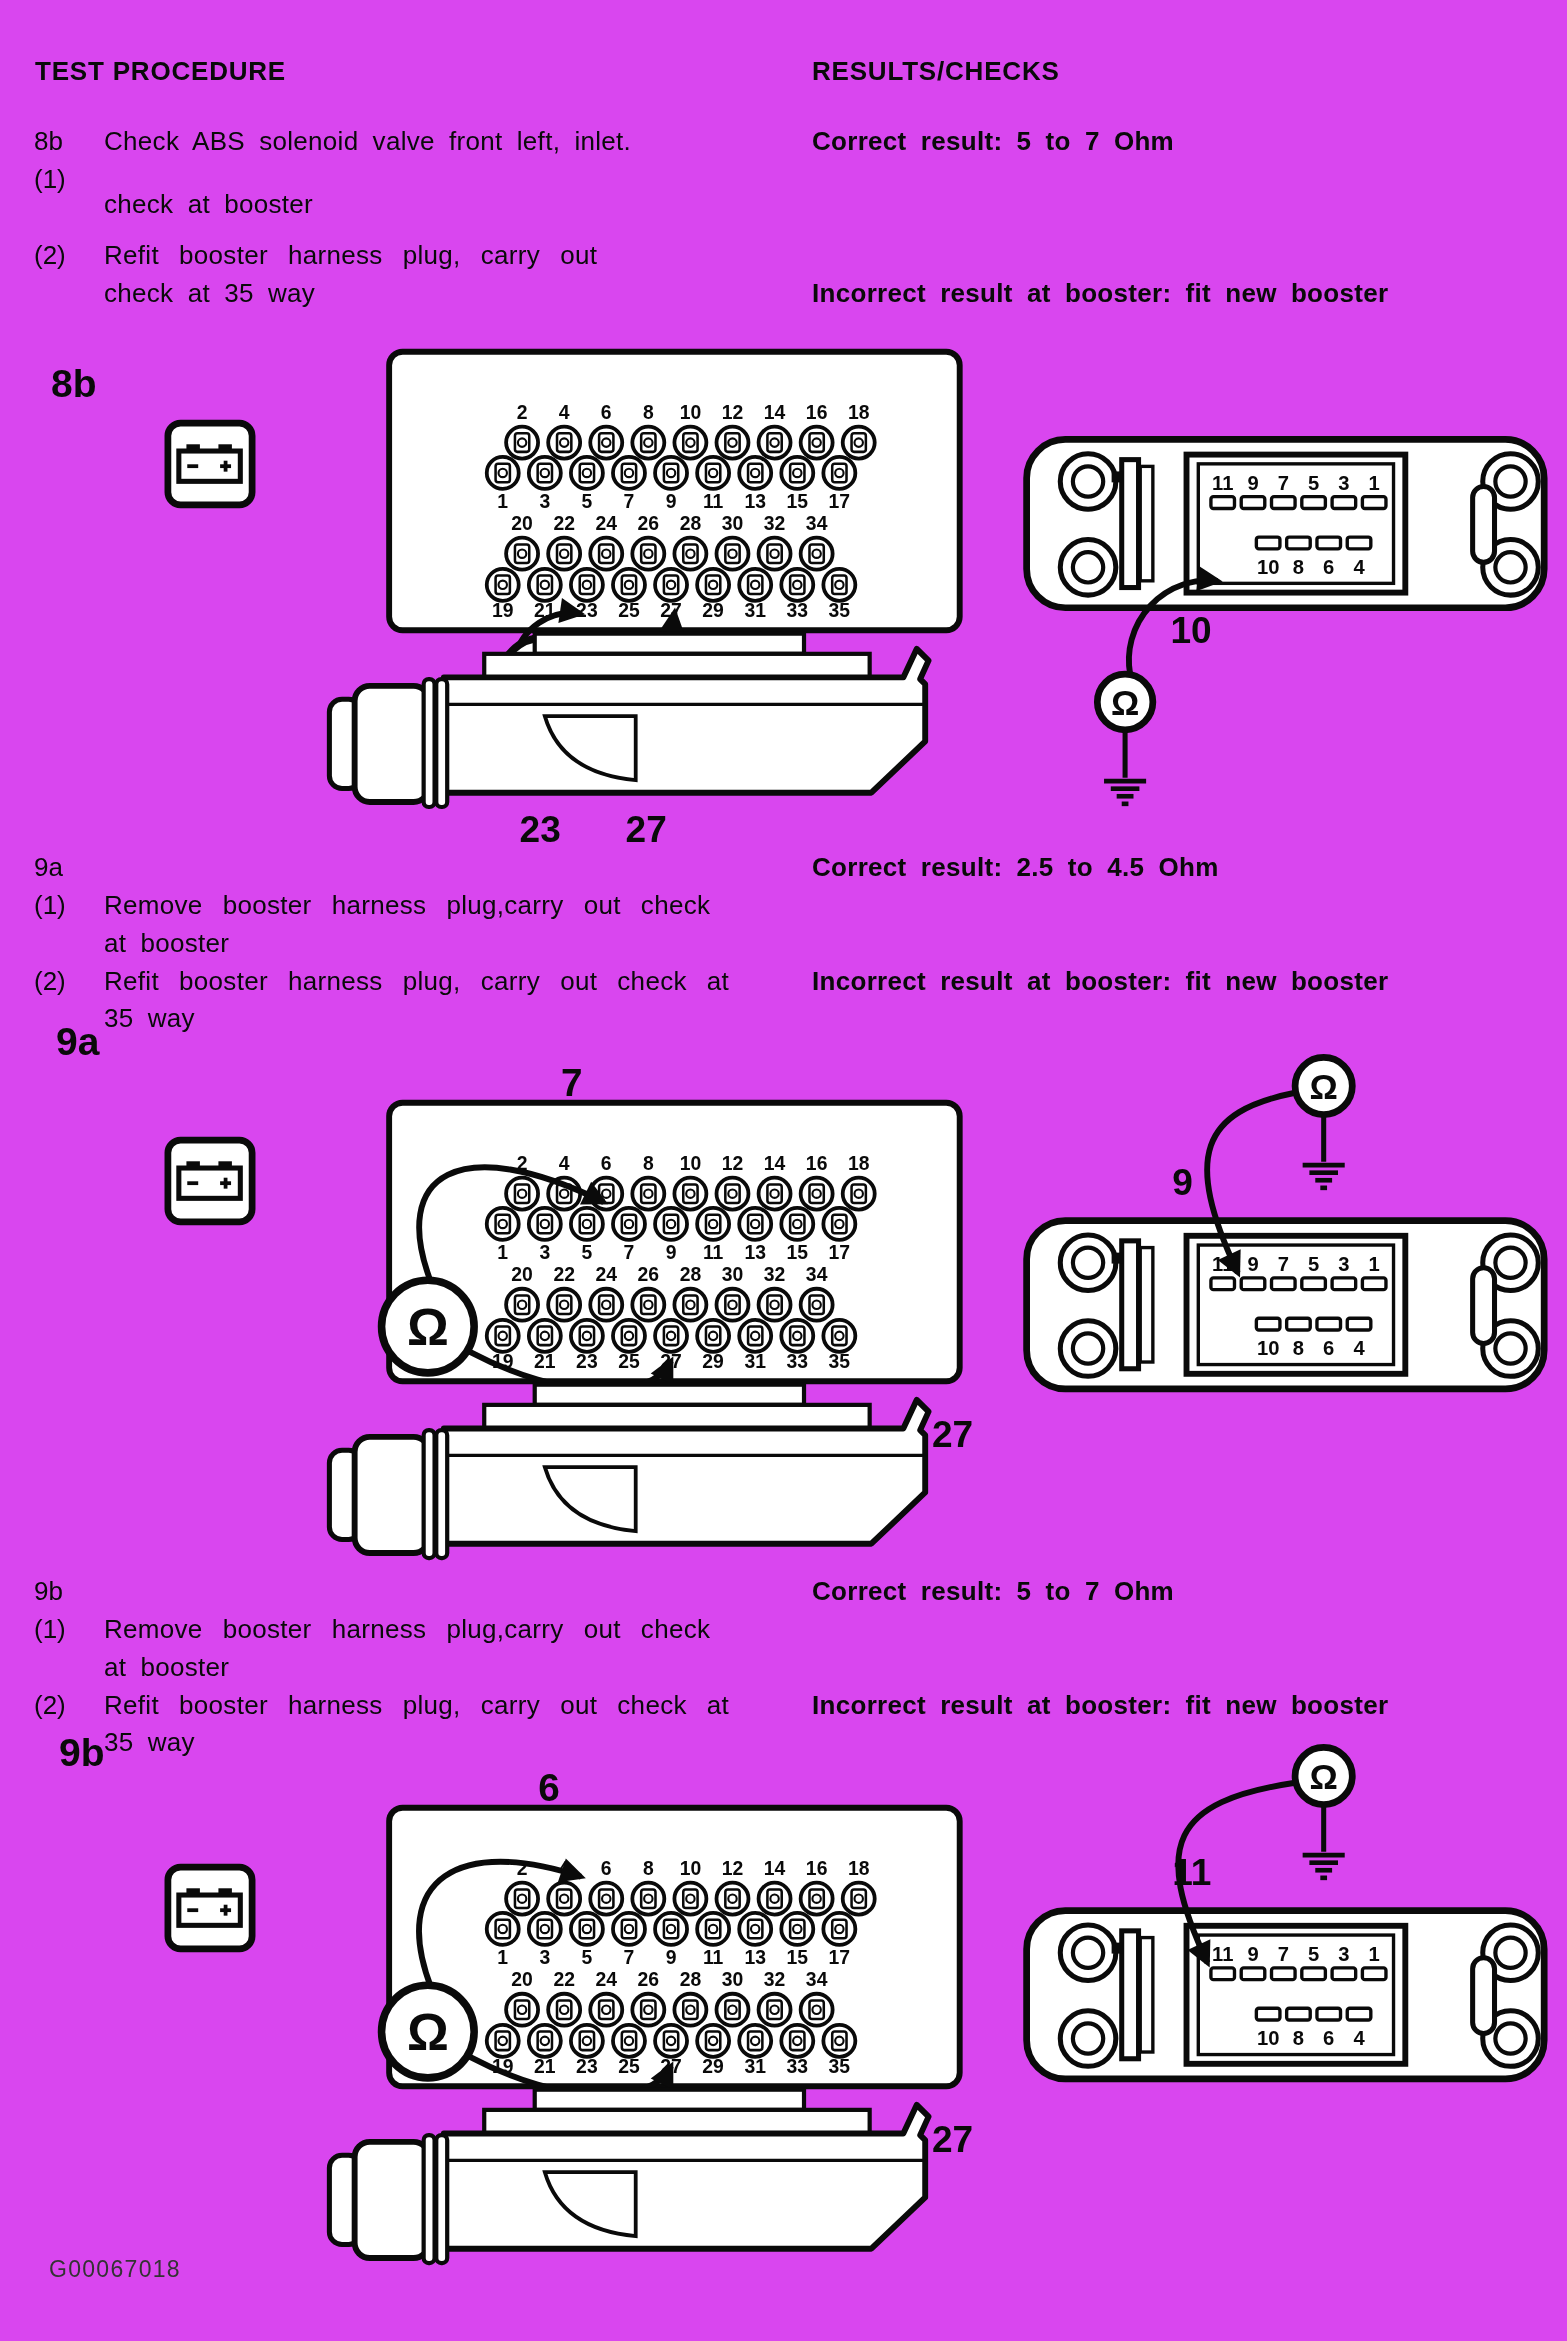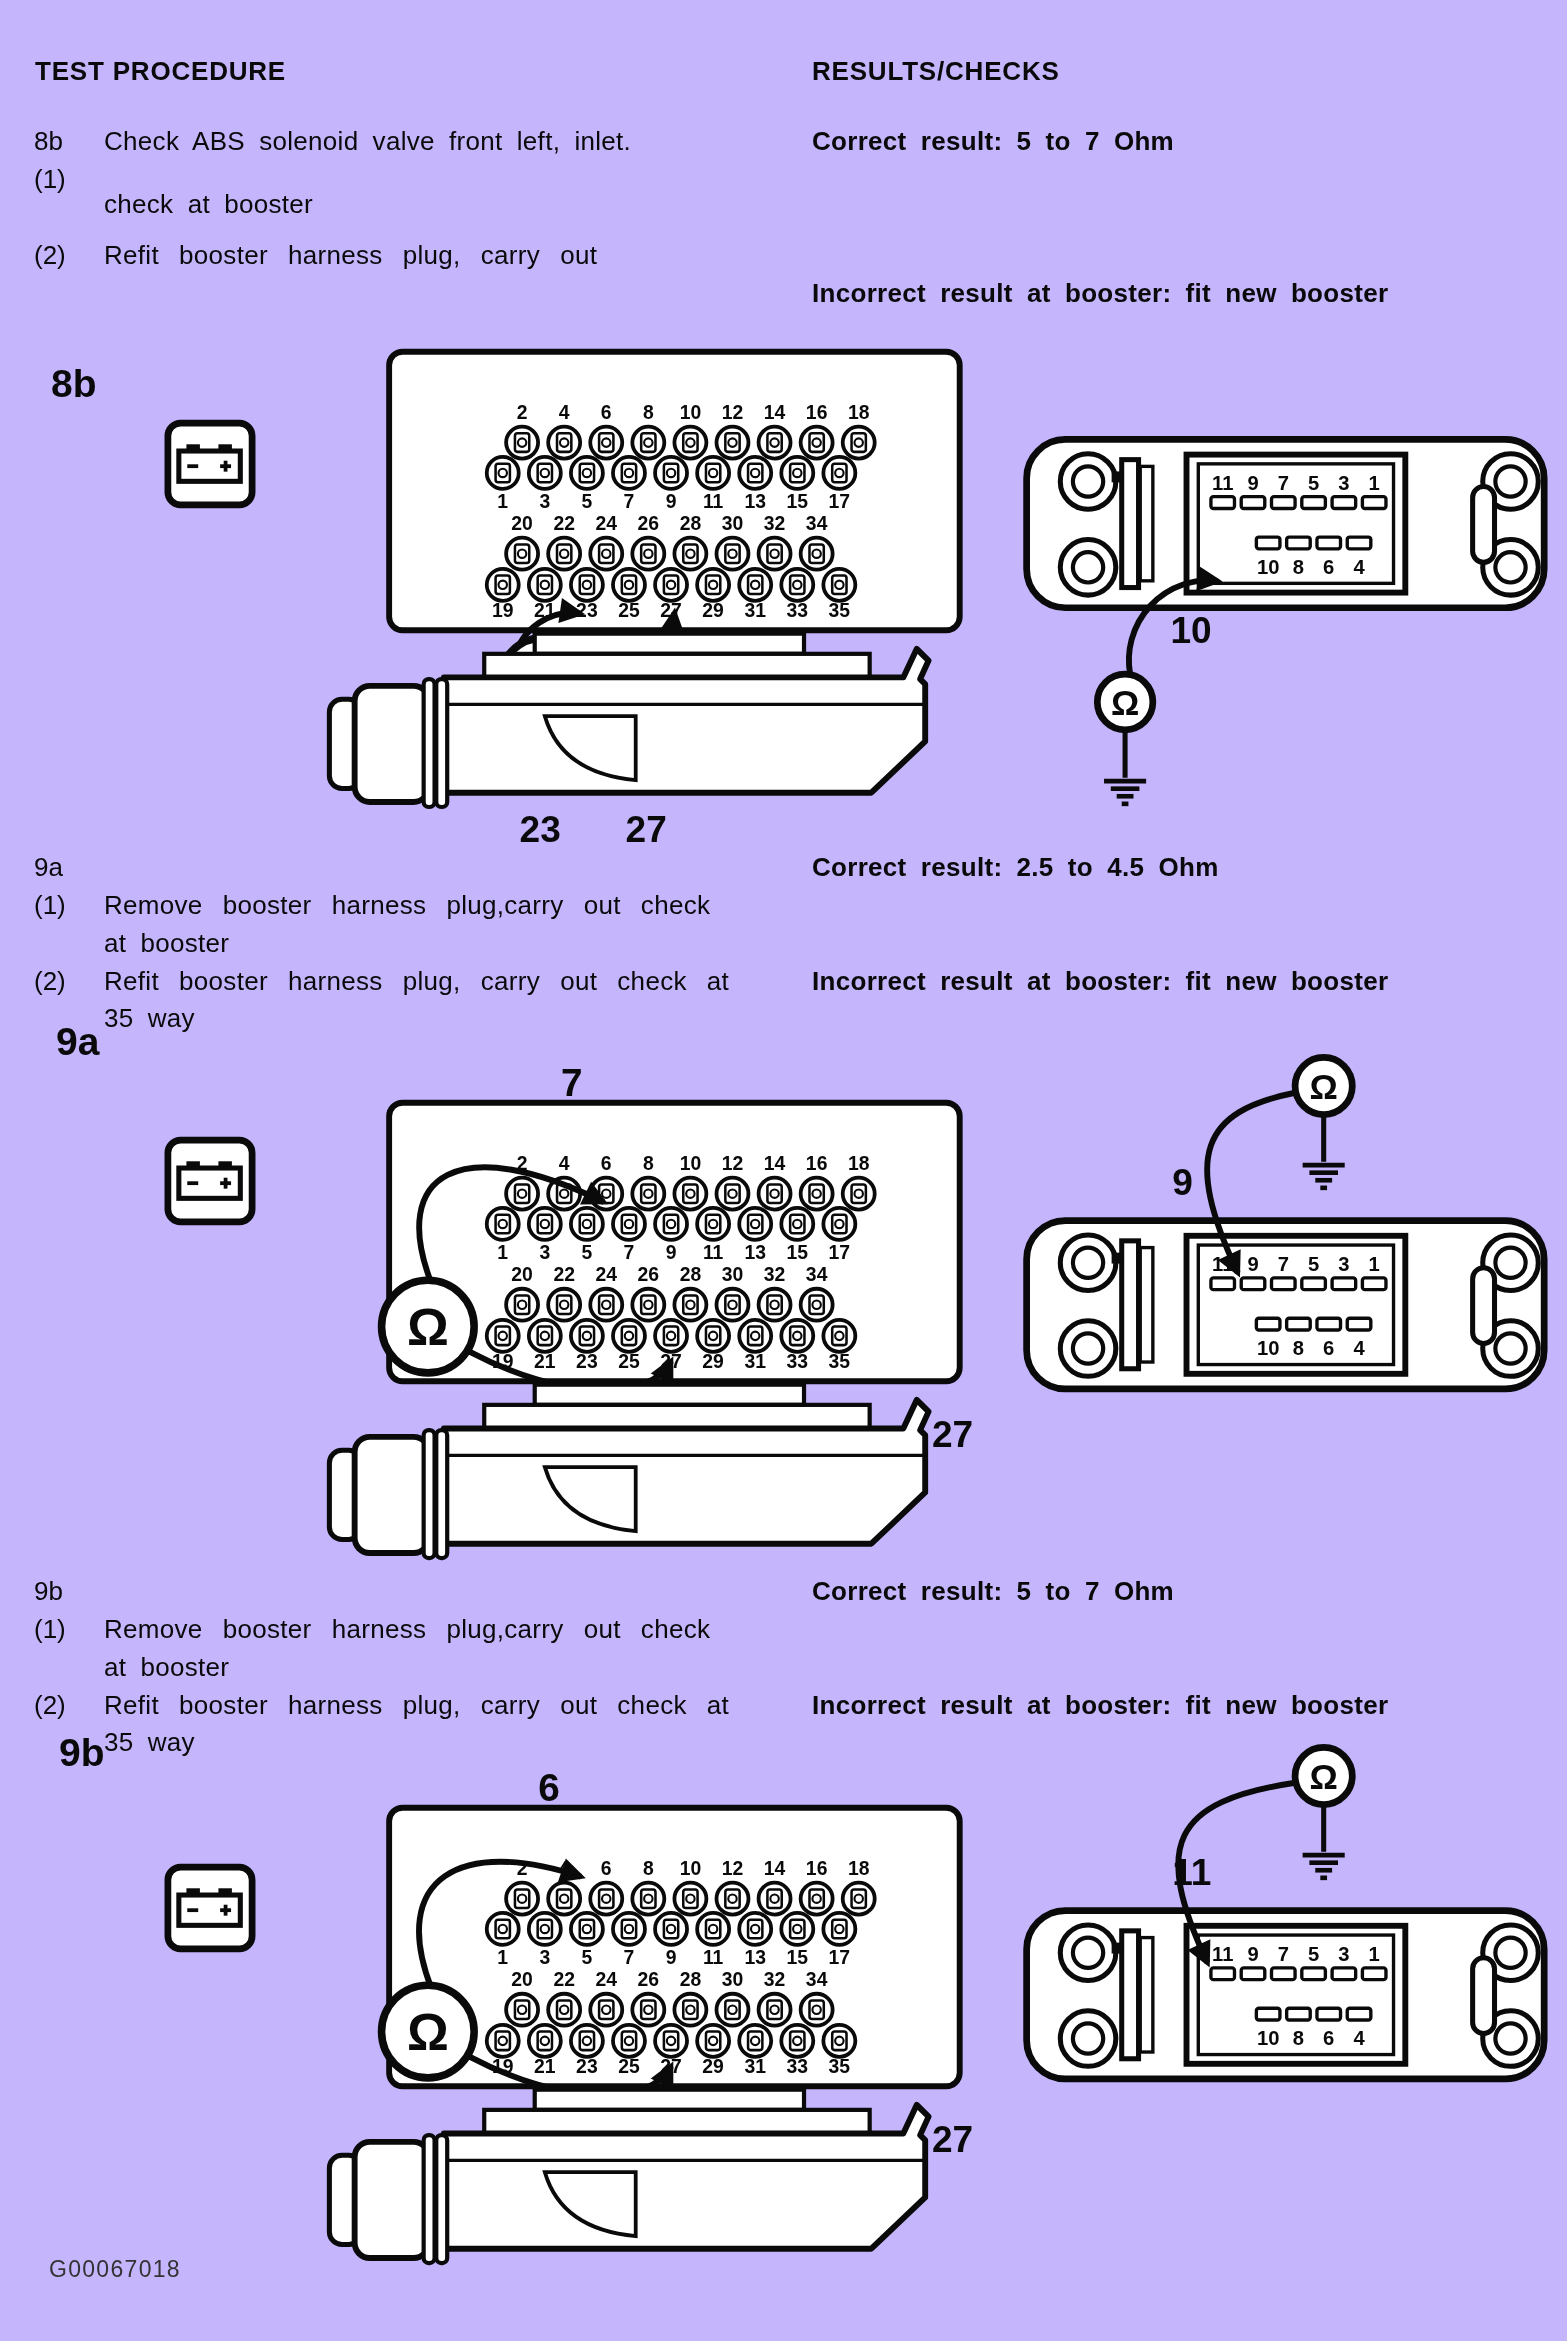--- a/index.html
+++ b/index.html
@@ -1,16 +1,16 @@
 <!DOCTYPE html>
 <html style="font-size:13.5px"><head>
 <meta charset="utf-8">
 <style>
   html,body{margin:0;padding:0;background:#e8e8e8;}
-  .page{position:relative;width:1567px;height:2342px;background:#c4b5fd;
+  .page{position:relative;width:1567px;height:2342px;background:#d946ef;
         font-family:"Liberation Sans",sans-serif;color:#0a0a0a;overflow:hidden;}
   .hdr{position:absolute;font-size:26px;font-weight:bold;letter-spacing:0.8px;white-space:nowrap;}
   .line{position:absolute;left:0;width:100%;height:34px;font-size:26px;white-space:nowrap;}
   .gut{position:absolute;left:34px;}
   .txt{position:absolute;left:104px;letter-spacing:0.3px;}
   .t{word-spacing:6.7px;}
   .wide{word-spacing:12.6px;}
   .res{position:absolute;left:812px;font-size:26px;white-space:nowrap;word-spacing:6.7px;letter-spacing:0.3px;font-weight:bold;}
   .seclabel{position:absolute;font-size:39px;font-weight:bold;}
   .diag{position:absolute;}
@@ -48,20 +48,23 @@
   <div class="res" style="top:126px">Correct result: 5 to 7 Ohm</div>
   <div class="line" style="top:164px">
     <span class="gut">(1)</span>
   </div>
   <div class="line" style="top:189px">
     <span class="txt t">check at booster</span>
   </div>
   <div class="line" style="top:240px">
     <span class="gut">(2)</span>
     <span class="txt wide">Refit booster harness plug, carry out</span>
+  </div>
+  <div class="line" style="top:278px">
+    <span class="txt t">check at 35 way</span>
   </div>
   <div class="res" style="top:278px">Incorrect result at booster: fit new booster</div>
 
   <div class="seclabel" style="left:51px;top:362px">8b</div>
   <div class="diag" style="left:162px;top:418px">
       <svg width="96" height="93" viewBox="0 0 114 110">
     <g>
       <rect x="7" y="6" width="100" height="97" rx="15" stroke="#0a0a0a" fill="#ffffff" stroke-width="8"></rect>
       <rect x="29" y="31" width="16" height="9" fill="#0a0a0a"></rect>
       <rect x="67" y="31" width="16" height="9" fill="#0a0a0a"></rect>

